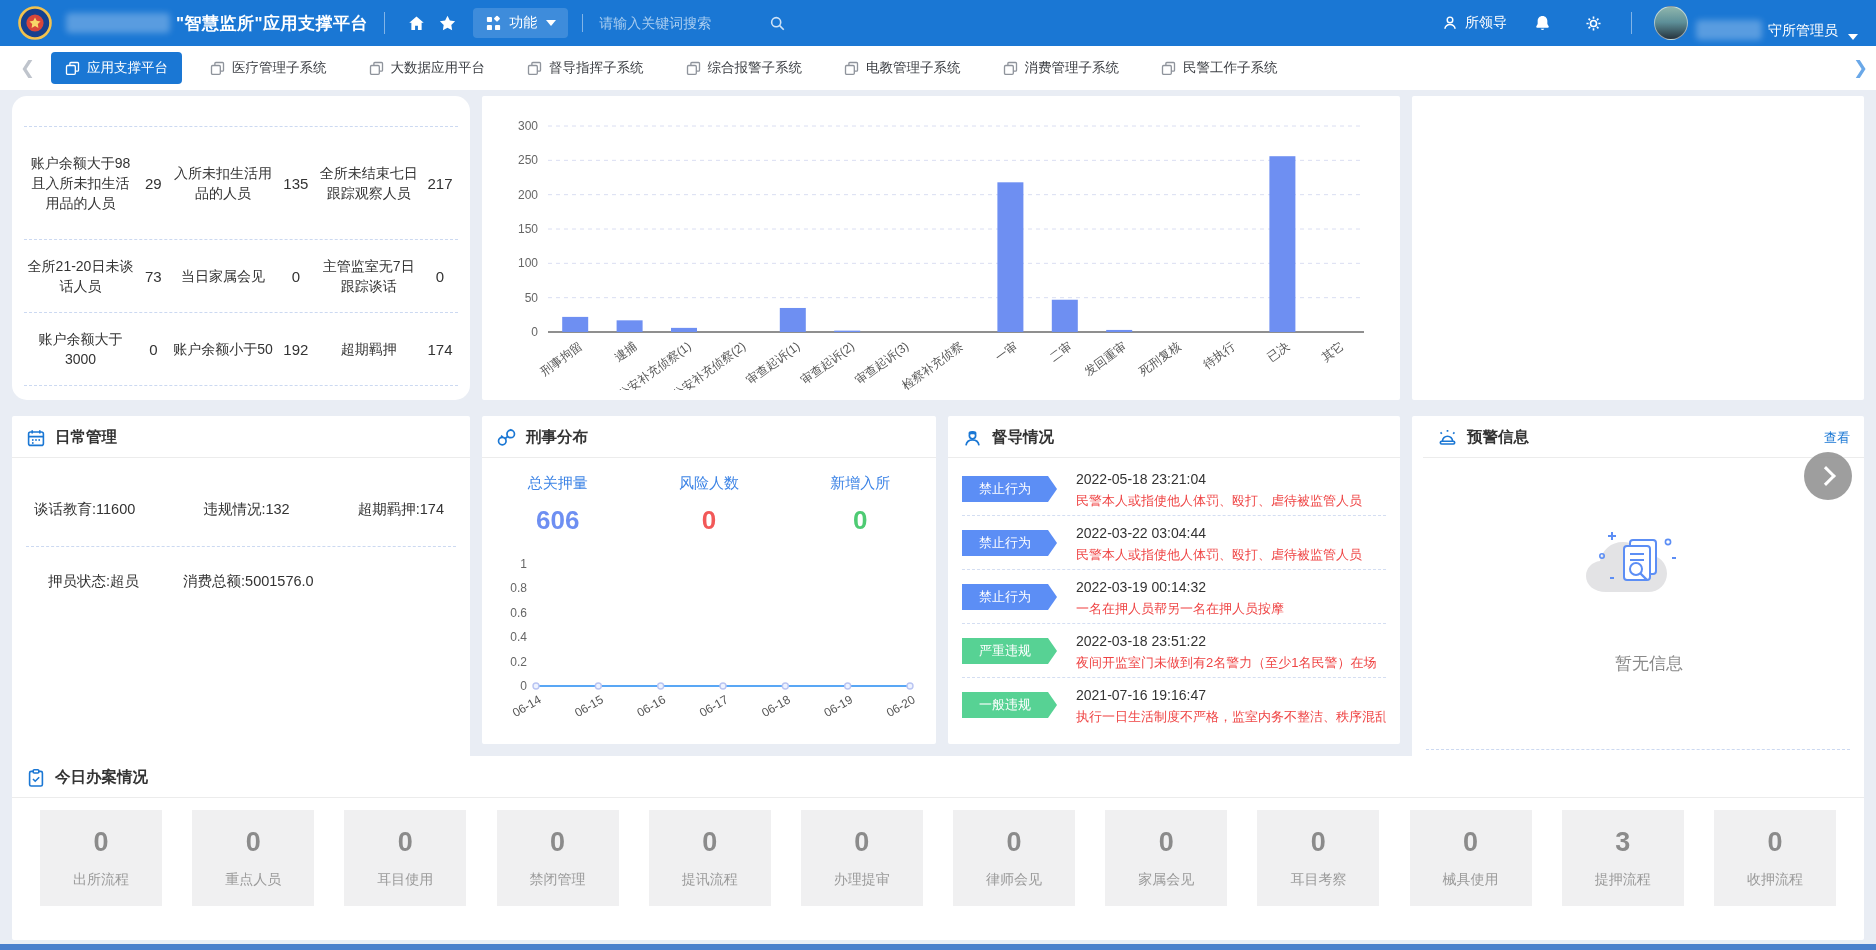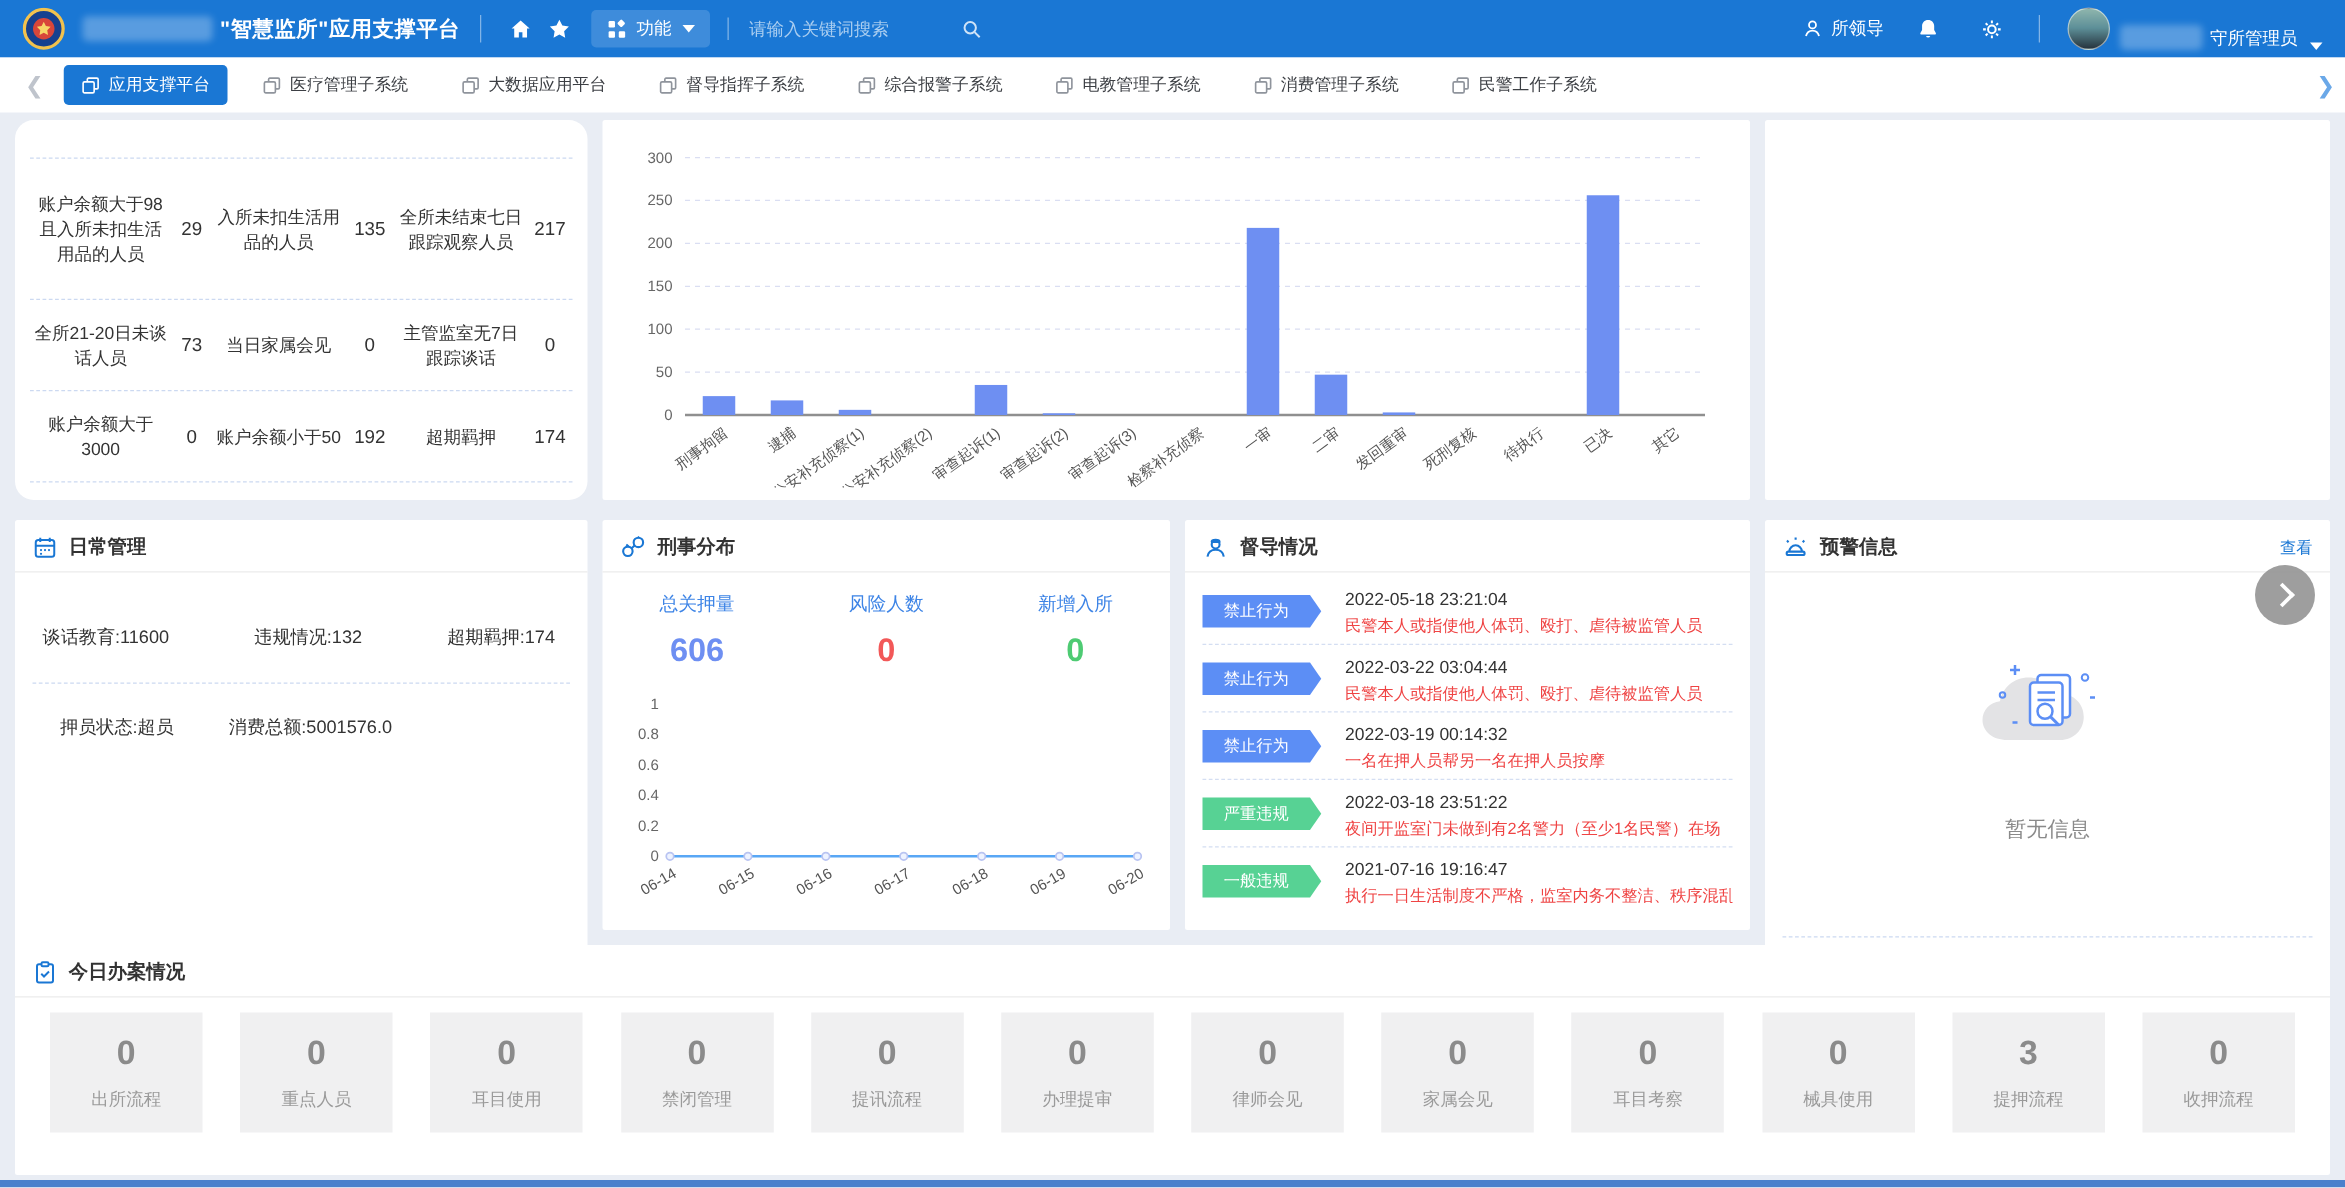--- a/index.html
+++ b/index.html
@@ -37,21 +37,21 @@
   .tscroll-right{position:absolute;right:8px;color:#6aa8e8;font-size:18px;cursor:pointer;user-select:none;}
 
   
   .card{position:absolute;background:#fff;border-radius:2px;box-sizing:border-box;}
   #card-overview{left:12px;top:96px;width:458px;height:304px;border-radius:15px;}
   #card-bar{left:482px;top:96px;width:918px;height:304px;}
   #card-empty{left:1412px;top:96px;width:452px;height:304px;}
   #card-daily{left:12px;top:416px;width:458px;height:360px;}
   #card-criminal{left:482px;top:416px;width:454px;height:328px;}
   #card-supervision{left:948px;top:416px;width:452px;height:328px;}
-  #card-warning{left:1412px;top:416px;width:452px;height:344px;}
+  #card-warning{left:1412px;top:416px;width:452px;height:344px;padding-left:11px;}
   #card-today{left:12px;top:756px;width:1852px;height:184px;}
 
   .phead{display:flex;align-items:center;gap:9px;padding:11px 14px 9px;border-bottom:1px solid #ececec;}
   .phead .ptitle{font-size:15.5px;font-weight:bold;color:#333;}
   .picon{color:#1a77d4;display:flex;}
 
   
   .otable{position:absolute;left:12px;right:12px;top:30px;border-top:1px dashed #ccd9f1;}
   .orow{display:grid;grid-template-columns:1.38fr .4fr 1.3fr .48fr 1.3fr .44fr;align-items:center;border-bottom:1px dashed #ccd9f1;}
   .orow1{height:112px;}.orow2{height:72px;}.orow3{height:72px;}

